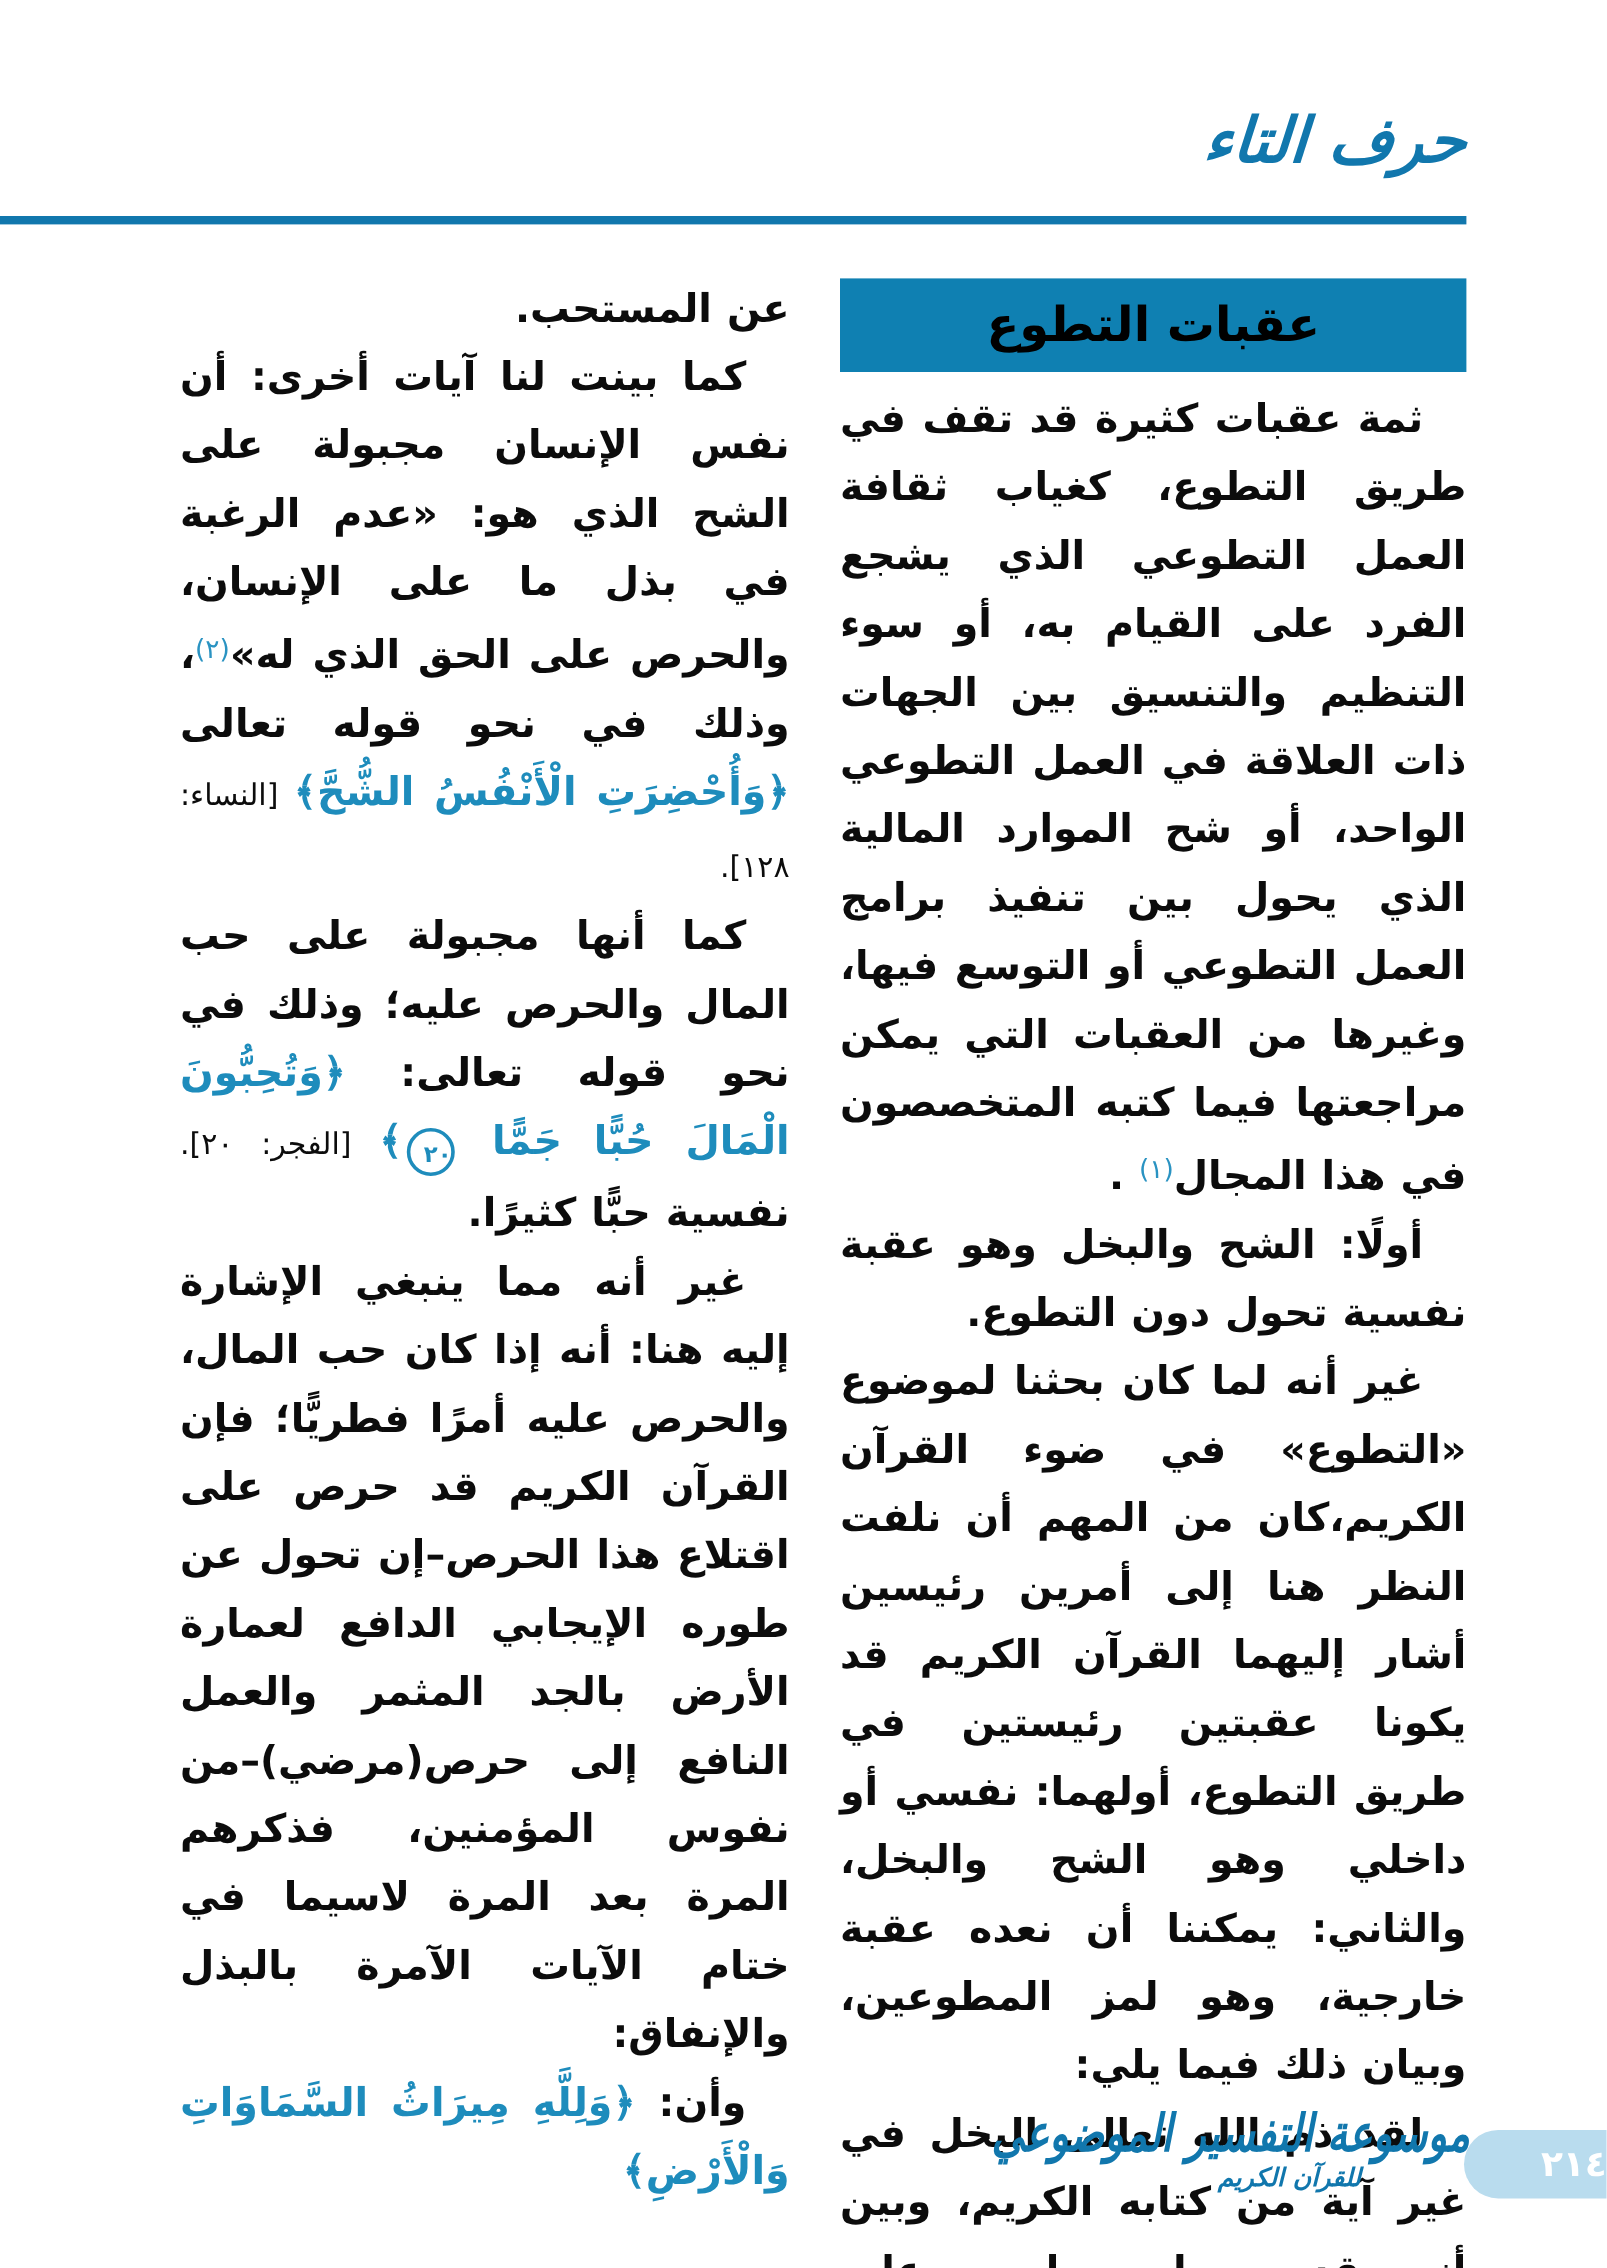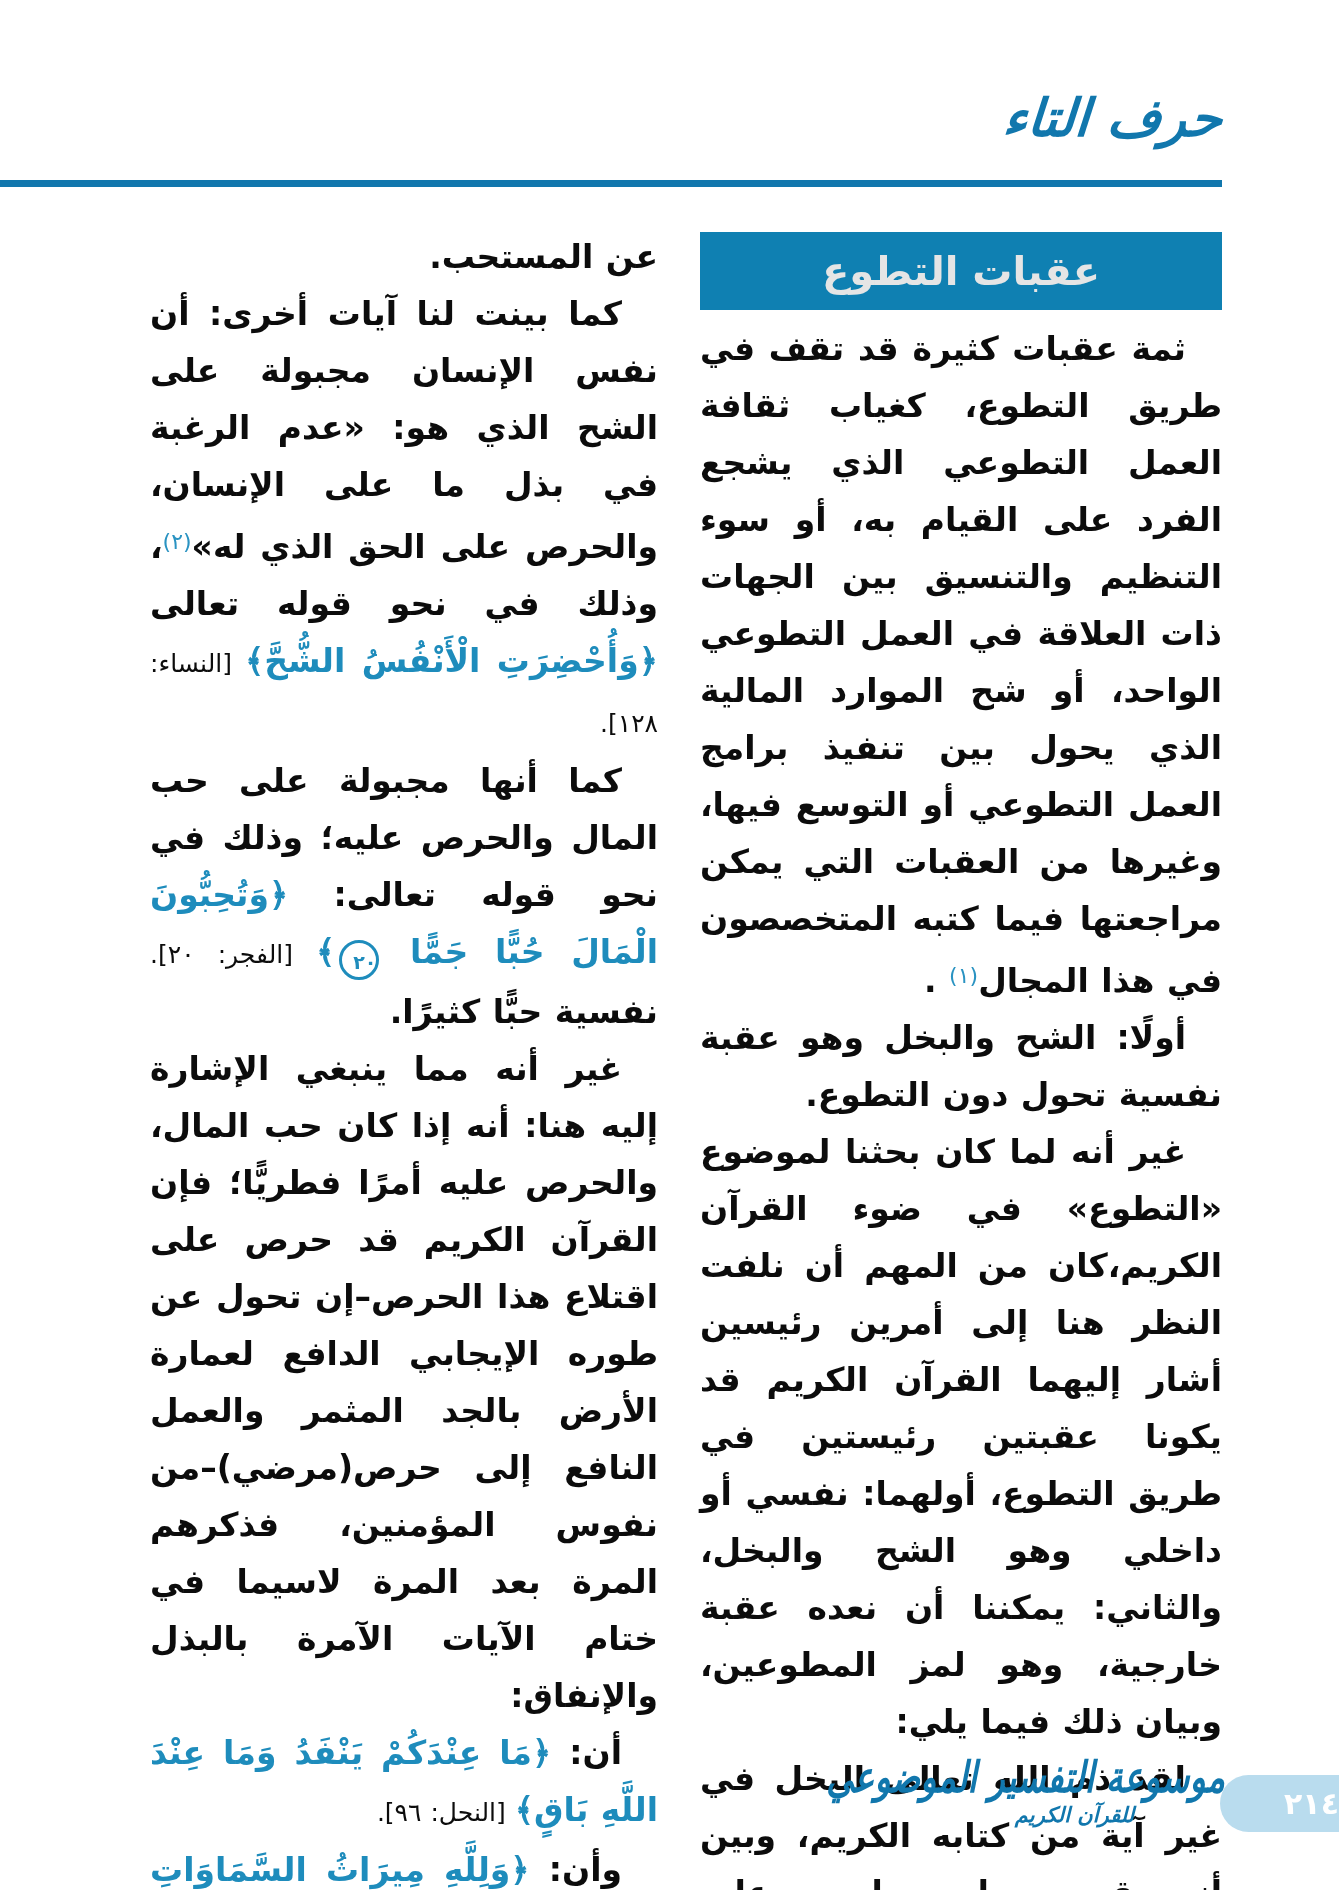--- a/index.html
+++ b/index.html
@@ -32,21 +32,21 @@
   .header-rule{
     position:absolute;top:180px;left:0;right:117px;height:7px;
     background:var(--accent);
   }
   
   .col{position:absolute;}
   .col-right{top:232px;right:117px;width:522px;}
   .col-left{top:228px;left:150px;width:508px;}
   .section-box{
     background:var(--box-bg);
-    color:#e5e5e5;text-align:center;
+    color:#000000;text-align:center;
     height:78px;line-height:78px;
     font-size:40px;font-weight:bold;
     margin-bottom:10px;
   }
   .body-p{
     margin:0;
     font-size:33px;line-height:57px;
     font-weight:bold;
     text-align:justify;
     text-indent:36px;
@@ -128,21 +128,20 @@
       </div>
 
   </div>
 
   <div class="col col-left">
     <div>
         <p class="body-p noindent"><span>عن المستحب.</span></p>
         <p class="body-p"><span>كما بينت لنا آيات أخرى: أن نفس الإنسان مجبولة على الشح الذي هو: «عدم الرغبة في بذل ما على الإنسان، والحرص على الحق الذي له»</span><span class="fnref">(٢)</span><span>، وذلك في نحو قوله تعالى </span><span class="verse">﴿وَأُحْضِرَتِ الْأَنْفُسُ الشُّحَّ﴾</span><span class="vref"> [النساء: ١٢٨].</span></p>
         <p class="body-p"><span>كما أنها مجبولة على حب المال والحرص عليه؛ وذلك في نحو قوله تعالى: </span><span class="verse">﴿وَتُحِبُّونَ الْمَالَ حُبًّا جَمًّا </span><span class="ayah">٢٠</span><span class="verse">﴾</span><span class="vref"> [الفجر: ٢٠].</span><span> نفسية حبًّا كثيرًا.</span></p>
         <p class="body-p"><span>غير أنه مما ينبغي الإشارة إليه هنا: أنه إذا كان حب المال، والحرص عليه أمرًا فطريًّا؛ فإن القرآن الكريم قد حرص على اقتلاع هذا الحرص–إن تحول عن طوره الإيجابي الدافع لعمارة الأرض بالجد المثمر والعمل النافع إلى حرص(مرضي)–من نفوس المؤمنين، فذكرهم المرة بعد المرة لاسيما في ختام الآيات الآمرة بالبذل والإنفاق:</span></p>
-        <p class="body-p"><span>أن: </span><span class="verse">﴿مَا عِنْدَكُمْ يَنْفَدُ وَمَا عِنْدَ اللَّهِ بَاقٍ﴾</span><span class="vref"> [النحل: ٩٦].</span></p>
         <p class="body-p"><span>وأن: </span><span class="verse">﴿وَلِلَّهِ مِيرَاثُ السَّمَاوَاتِ وَالْأَرْضِ﴾</span></p>
       </div>
 
   </div>
 
   <div class="logo">
     <div class="logo-l1">موسوعة التفسير الموضوعي</div>
     <div class="logo-l2">للقرآن الكريم</div>
   </div>
 

